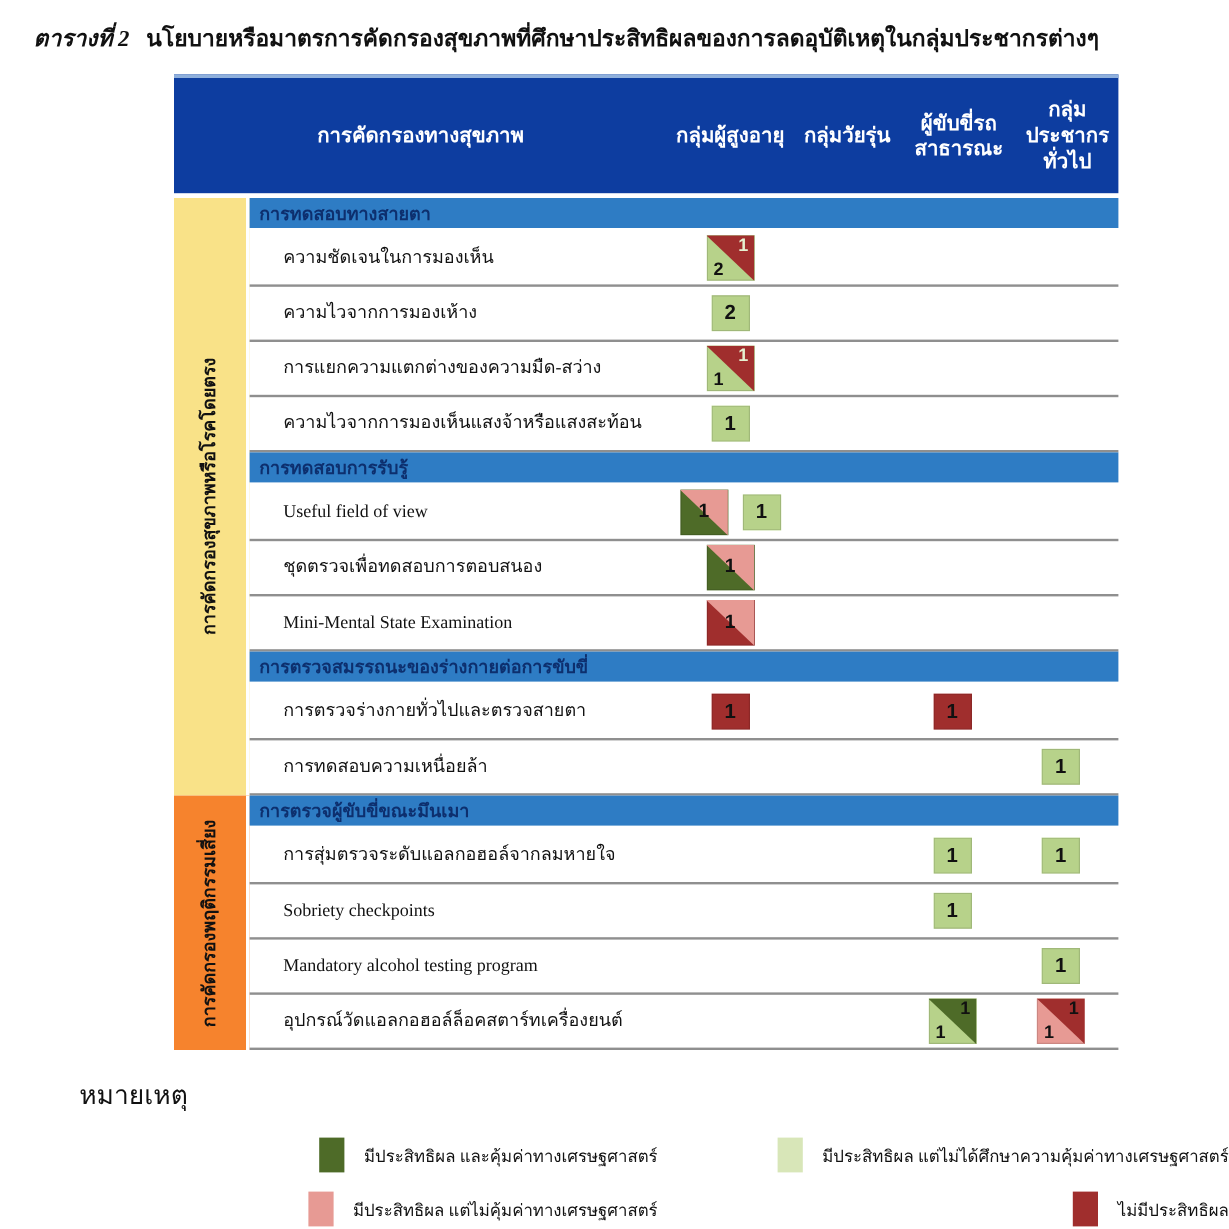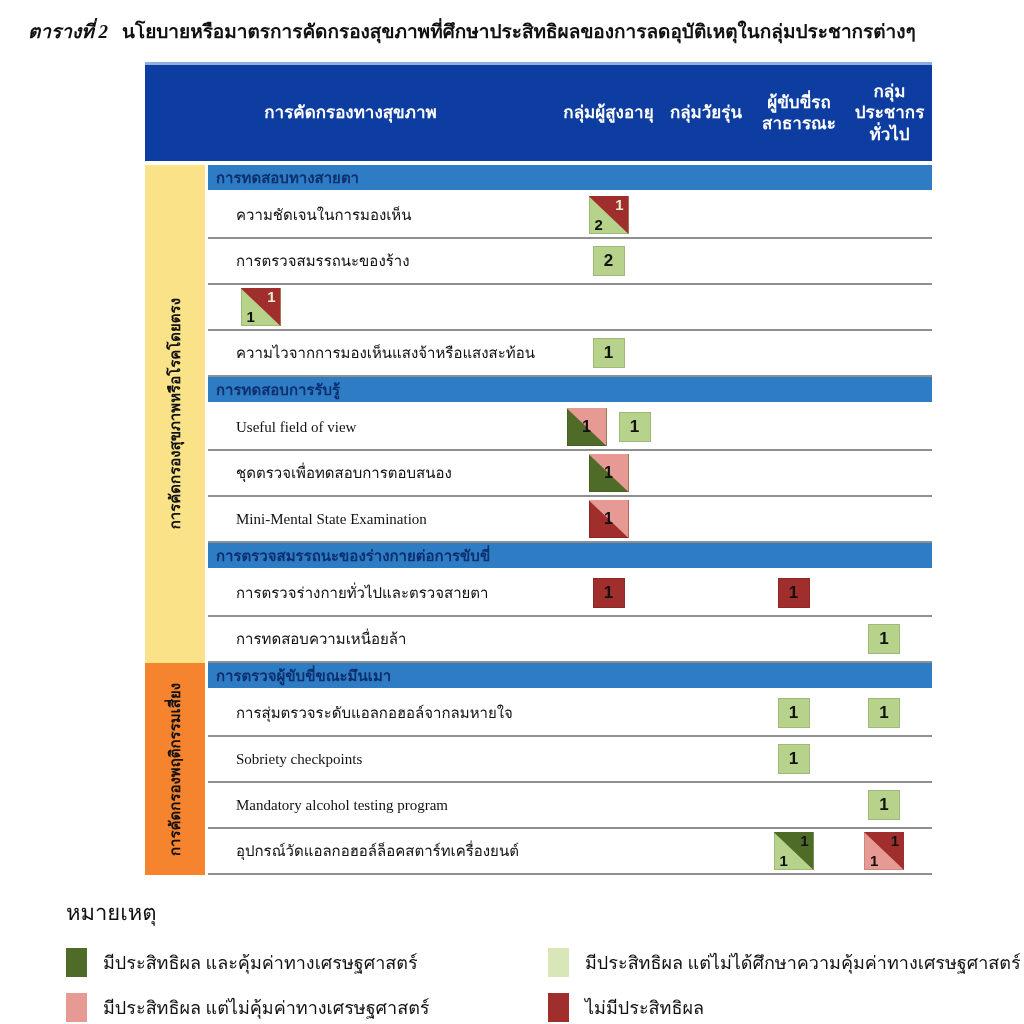--- a/index.html
+++ b/index.html
@@ -34,21 +34,21 @@
        font-family:"Liberation Sans","DejaVu Sans",sans-serif;font-weight:bold;}
   .tri{position:absolute;inset:0;clip-path:polygon(0 0,100% 0,100% 100%);}
   .num-base{position:absolute;left:6px;bottom:1px;font-size:15px;color:#111;}
   .num-tri{position:absolute;right:5px;top:0;font-size:15px;color:#111;}
   .num-center{position:absolute;inset:0;display:flex;align-items:center;justify-content:center;
               font-size:16px;color:#111;}
   
   .legend{margin:20px 0 0 66px;}
   .legend-title{font-size:22px;}
   .legend-grid{display:grid;grid-template-columns:482px auto;row-gap:16px;margin-top:18px;}
-  .litem{display:flex;align-items:center;gap:16px;font-size:18px;}
+  .litem{display:flex;align-items:center;gap:16px;font-size:14px;justify-content:flex-end;}
   .swatch{width:21px;height:29px;flex:0 0 auto;}
 </style>
 </head>
 <body>
 
 <div class="page">
 
   <div class="title">
     <span class="tprefix">ตารางที่ 2</span><span>นโยบายหรือมาตรการคัดกรองสุขภาพที่ศึกษาประสิทธิผลของการลดอุบัติเหตุในกลุ่มประชากรต่างๆ</span>
   </div>
@@ -75,29 +75,30 @@
                   <div class="tri" style="background: rgb(160, 46, 45);"></div>
                   <div class="num-base">2</div>
                   <div class="num-tri" style="color: rgb(230, 240, 208);">1</div>
                 </div>
               </div>
               <div class="cell c-teen"></div>
               <div class="cell c-general"></div>
               <div class="cell c-public"></div>
             </div>
             <div class="row">
-              <div class="rlabel">การตรวจสมรรถนะของร้าง</div>
+              <div class="rlabel">ความไวจากการมองเห้าง</div>
               <div class="cell c-elderly">
                 <div class="single" style="background: rgb(183, 210, 138);">2</div>
               </div>
               <div class="cell c-teen"></div>
               <div class="cell c-general"></div>
               <div class="cell c-public"></div>
             </div>
             <div class="row">
+              <div class="rlabel">การแยกความแตกต่างของความมืด-สว่าง</div>
               <div class="cell c-elderly">
                 <div class="box" style="background: rgb(183, 210, 138);">
                   <div class="tri" style="background: rgb(160, 46, 45);"></div>
                   <div class="num-base">1</div>
                   <div class="num-tri" style="color: rgb(230, 240, 208);">1</div>
                 </div>
               </div>
               <div class="cell c-teen"></div>
               <div class="cell c-general"></div>
               <div class="cell c-public"></div>

